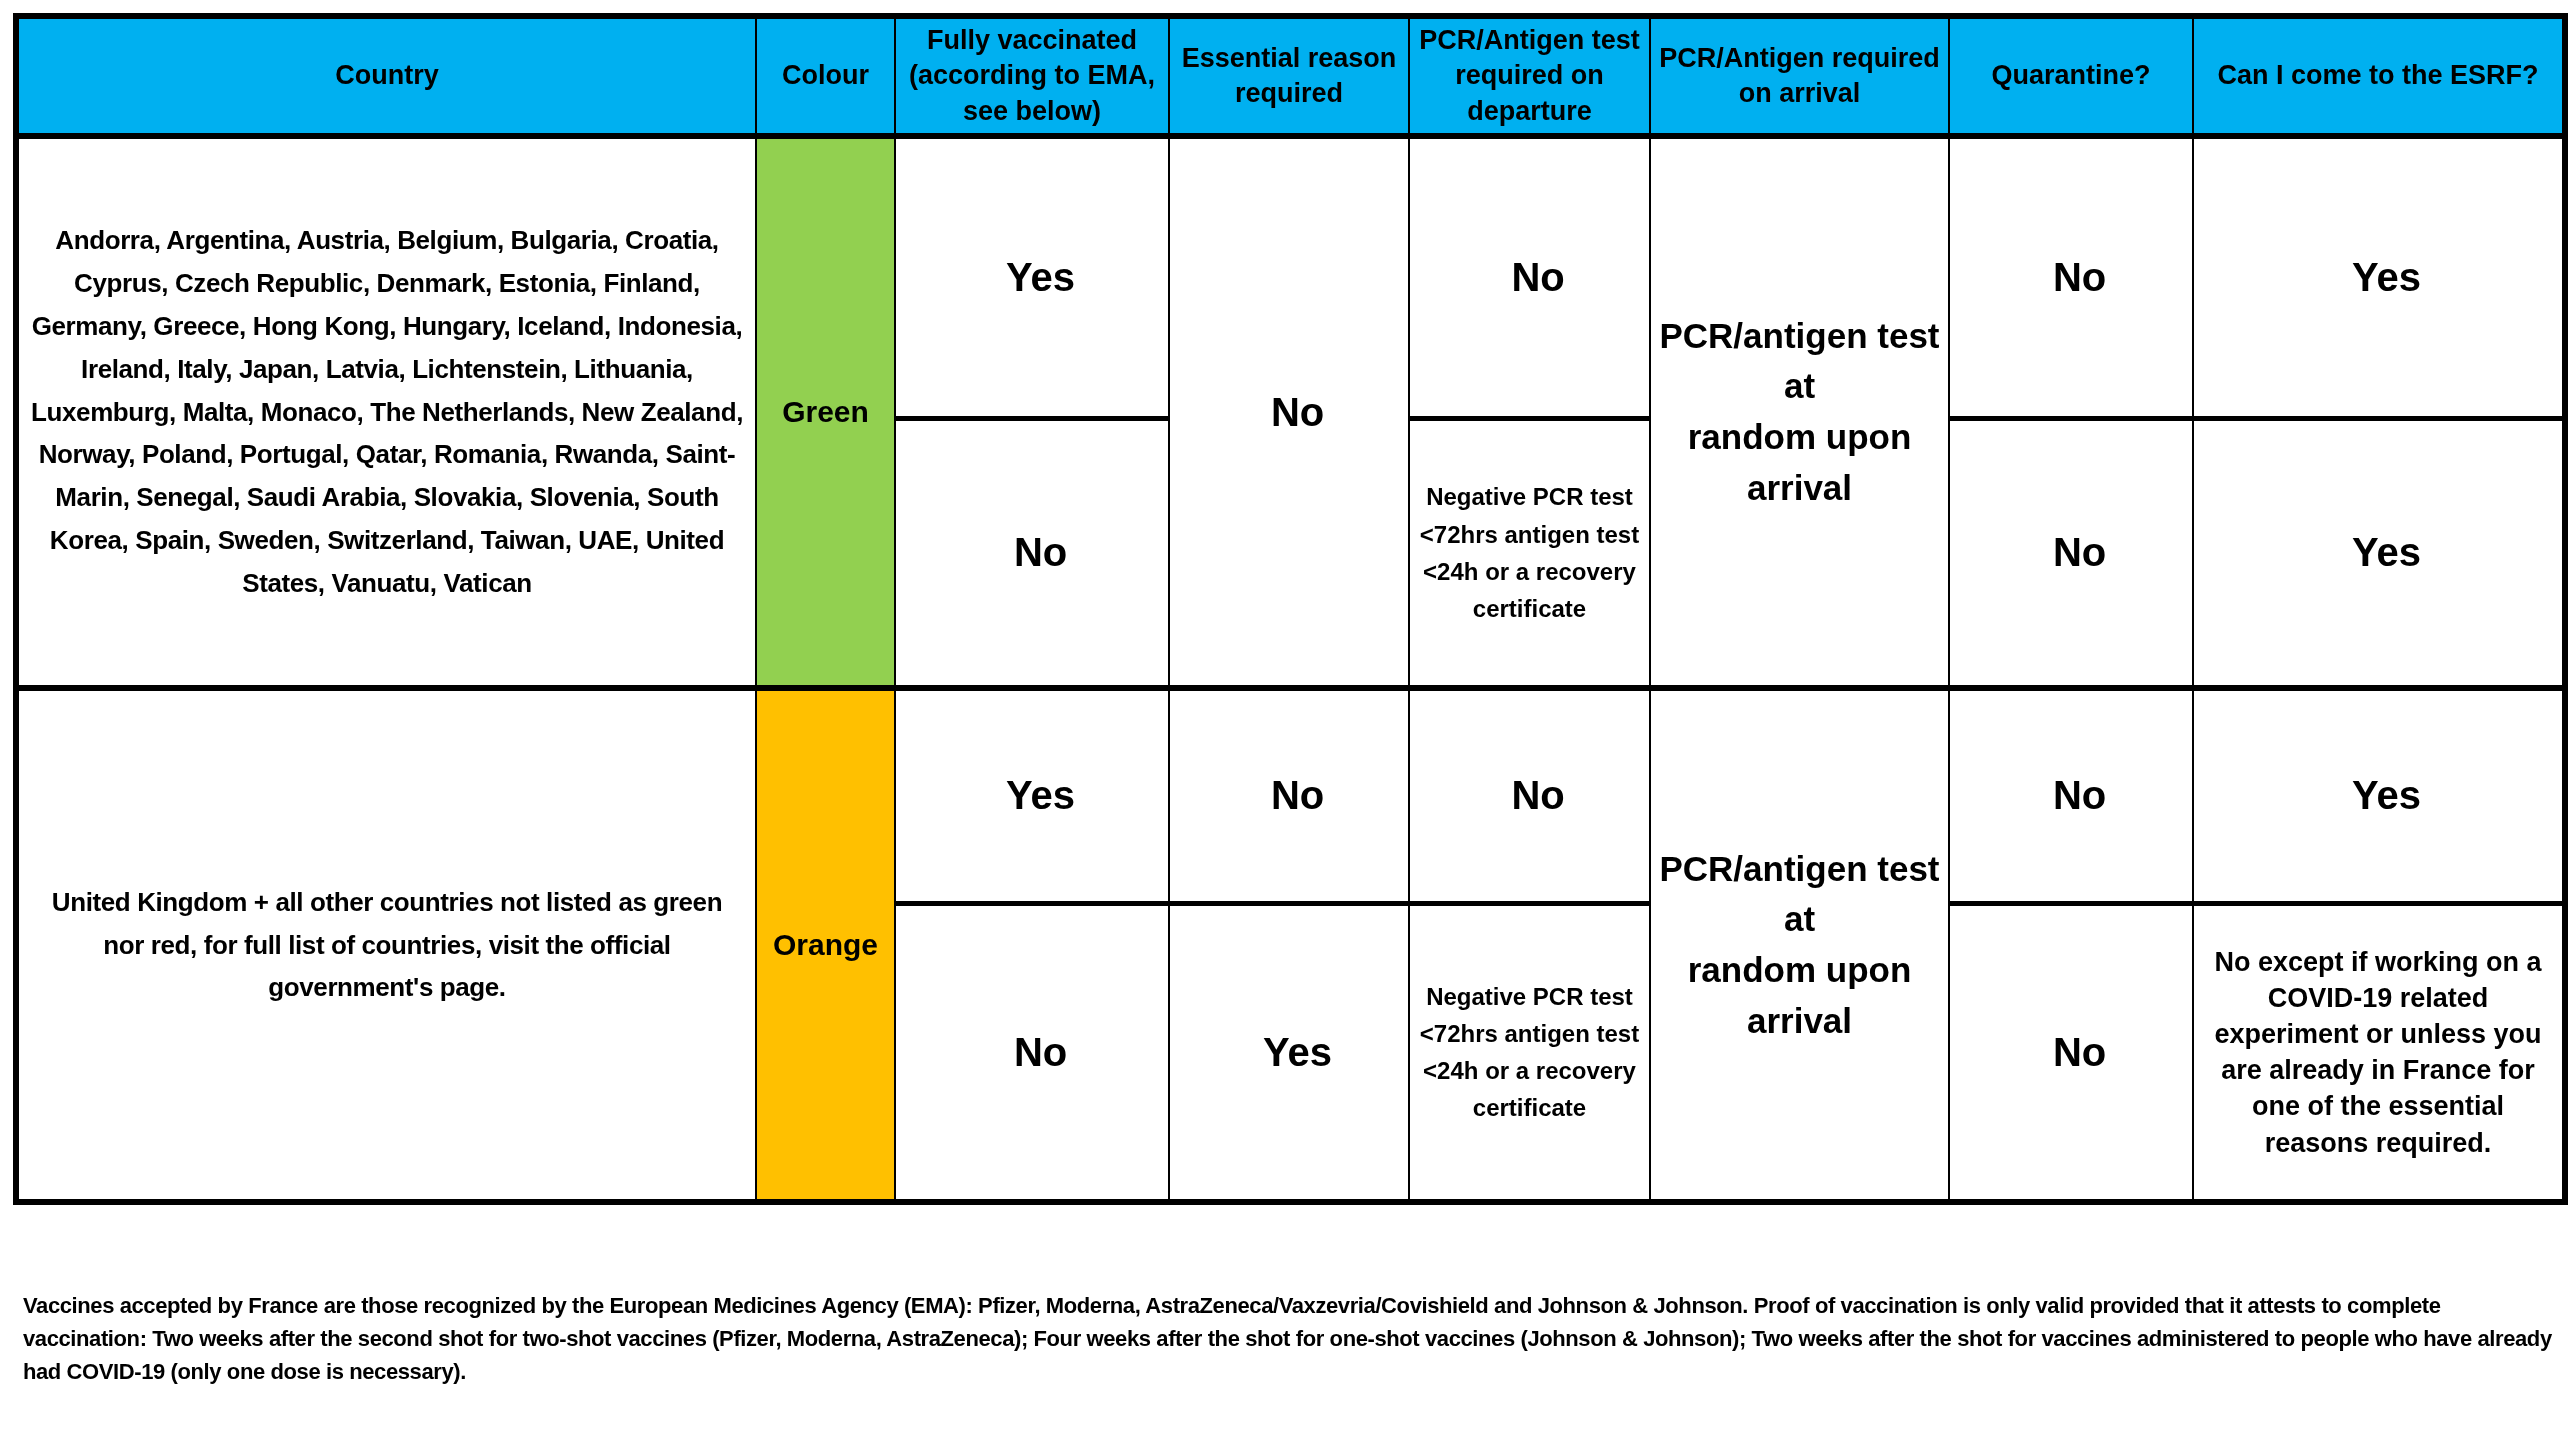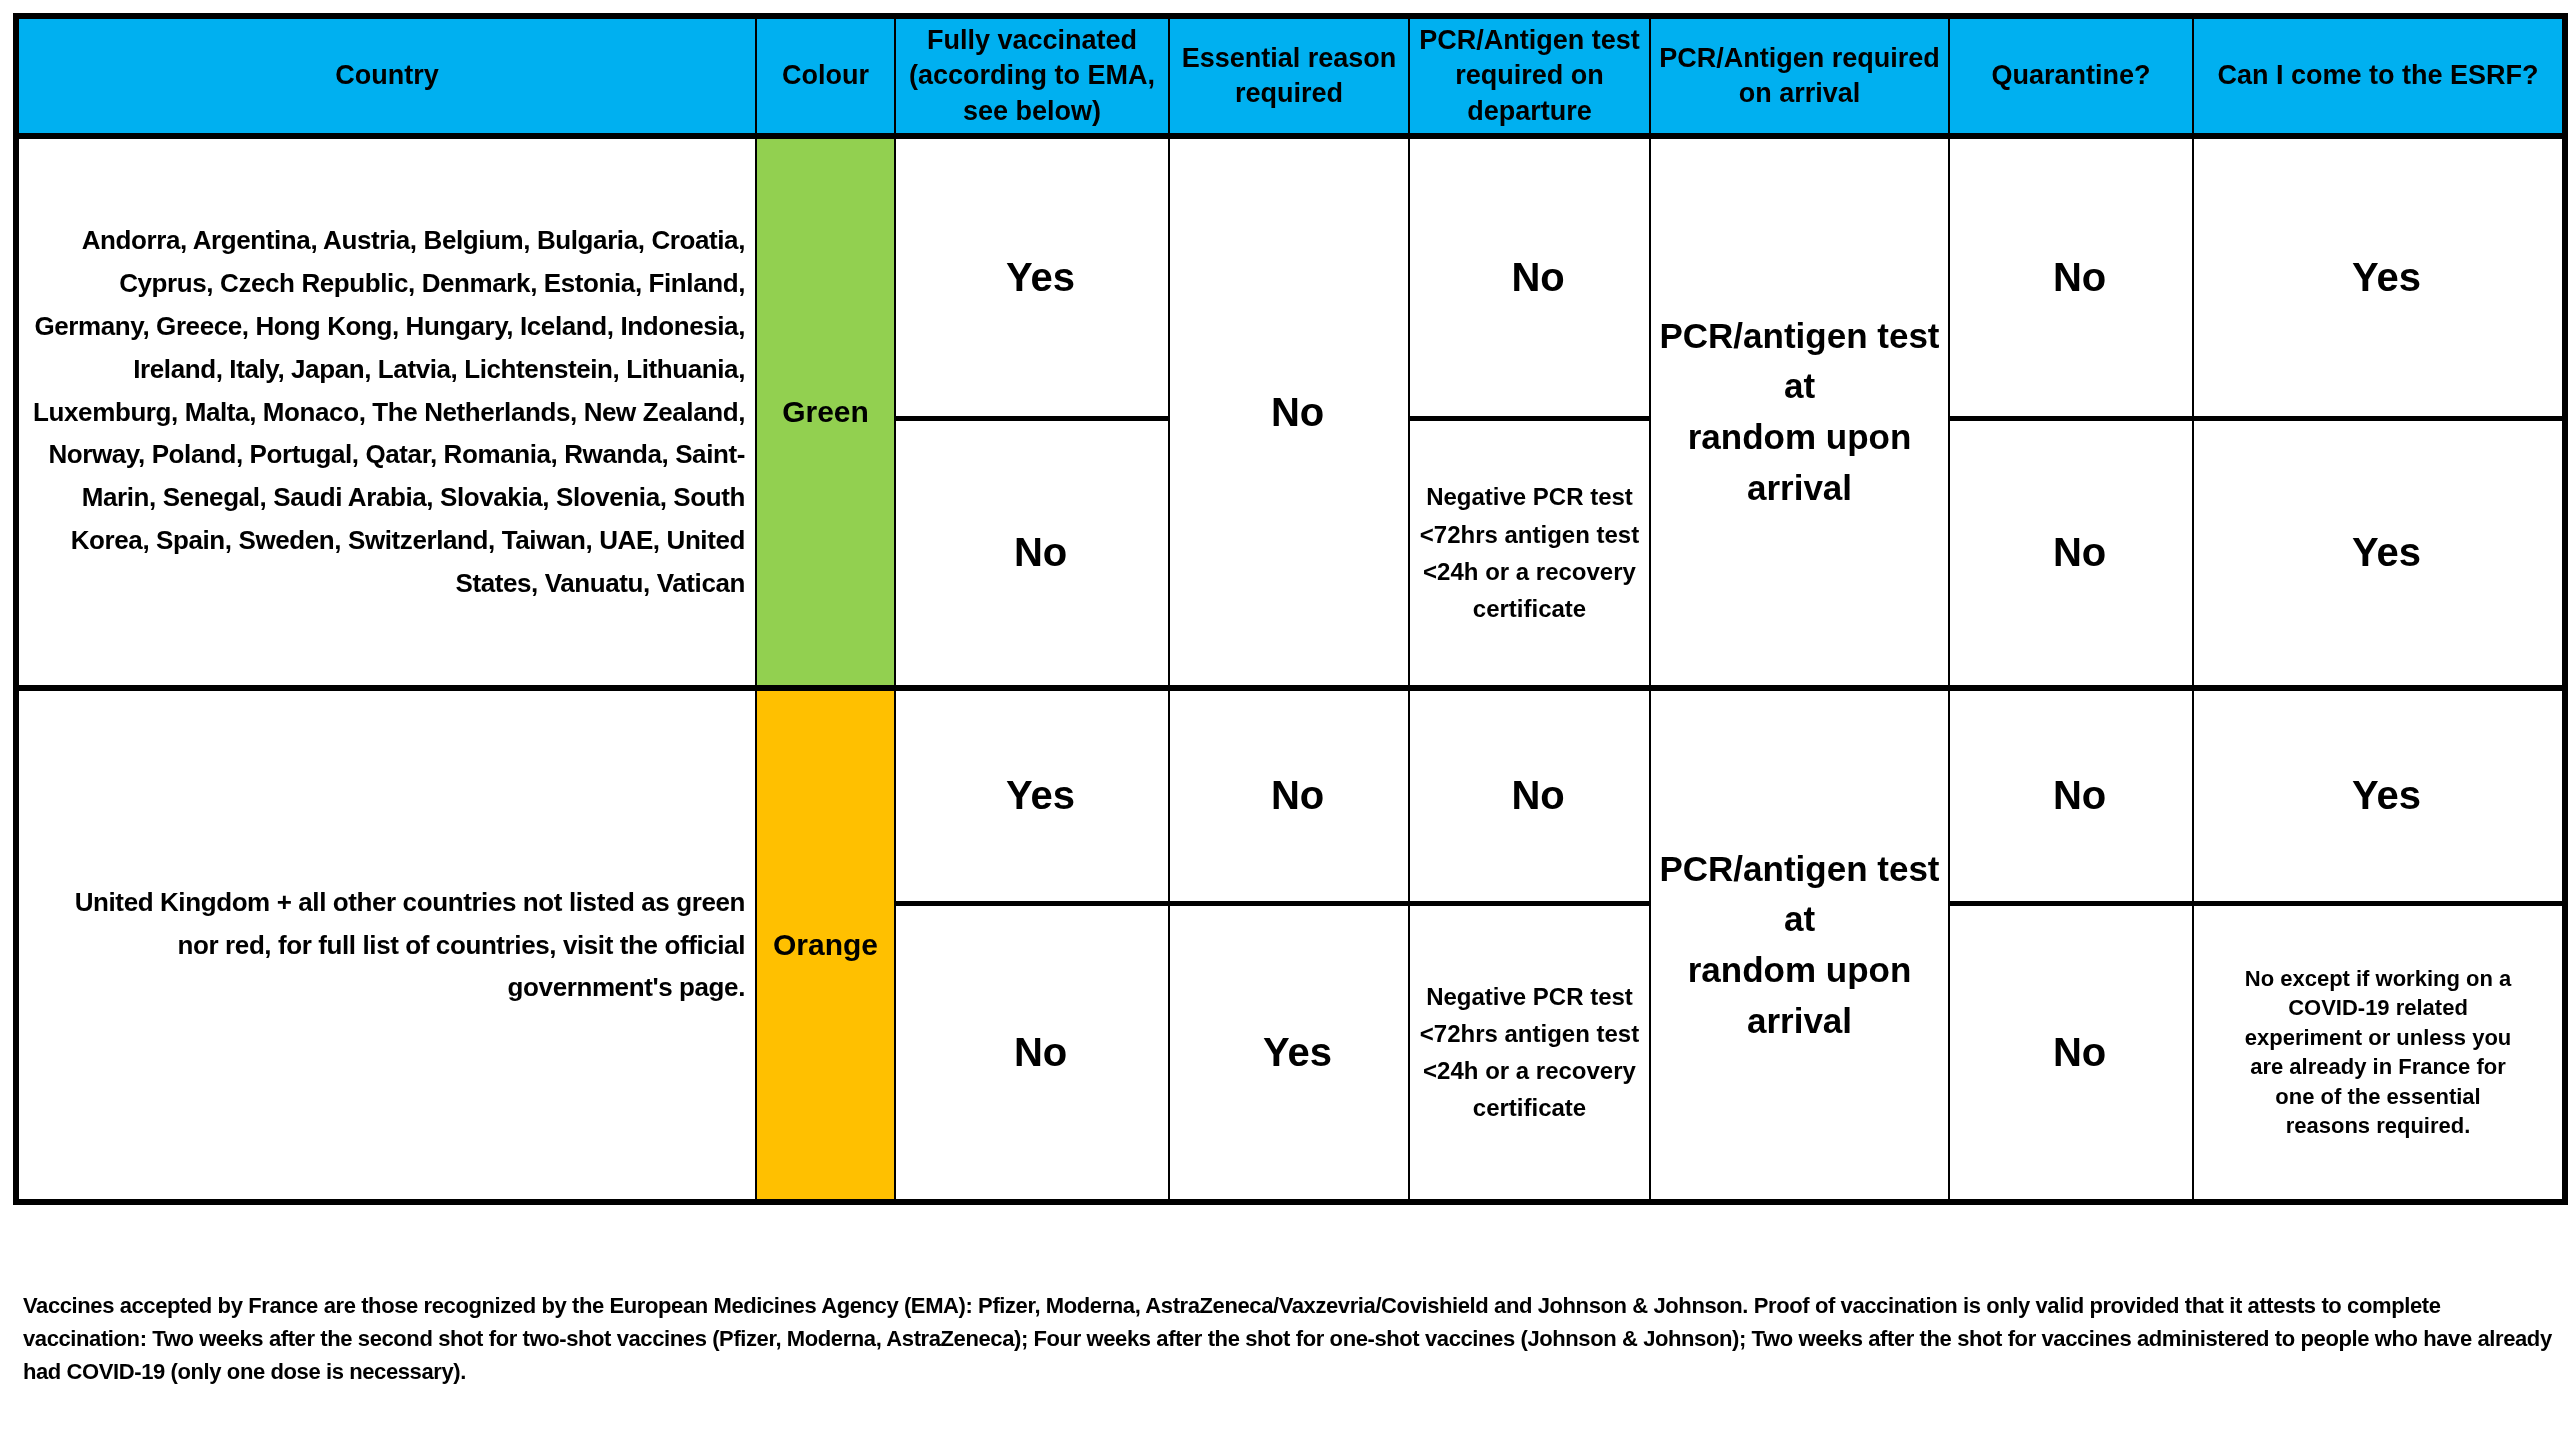--- a/index.html
+++ b/index.html
@@ -28,30 +28,30 @@
   tr.r-g1{height:282px;}
   tr.r-g2{height:270px;}
   tr.r-o1{height:215px;}
   tr.r-o2{height:299px;}
   
   tr.r-g2 td{border-top:5px solid #000;}
   tr.r-o2 td{border-top:5px solid #000;}
   
   tr.r-o1 td{border-top:6.4px solid #000;}
   td.countries{
-    text-align:right;font-size:26px;line-height:1.65;
+    text-align:center;font-size:26px;line-height:1.65;
     letter-spacing:-0.4px;padding:7.1px 10px;
   }
   td.colour{font-size:30px;}
   td.green-bg{background:var(--green,#92D050);}
   td.orange-bg{background:var(--orange,#FFC000);}
   td.yn{font-size:40px;padding-left:20px;}
   td.arrival{font-size:35px;line-height:1.45;}
   td.neg{font-size:24px;line-height:1.55;}
-  td.esrf-long{font-size:22px;line-height:1.34;}
+  td.esrf-long{font-size:27px;line-height:1.34;}
   .footnote{
     width:2545px;margin:84px 0 0 10px;
     font-size:22px;line-height:1.5;letter-spacing:-0.4px;
     white-space:pre-line;
   }
 </style>
 </head>
 <body>
 
 <div class="page">

